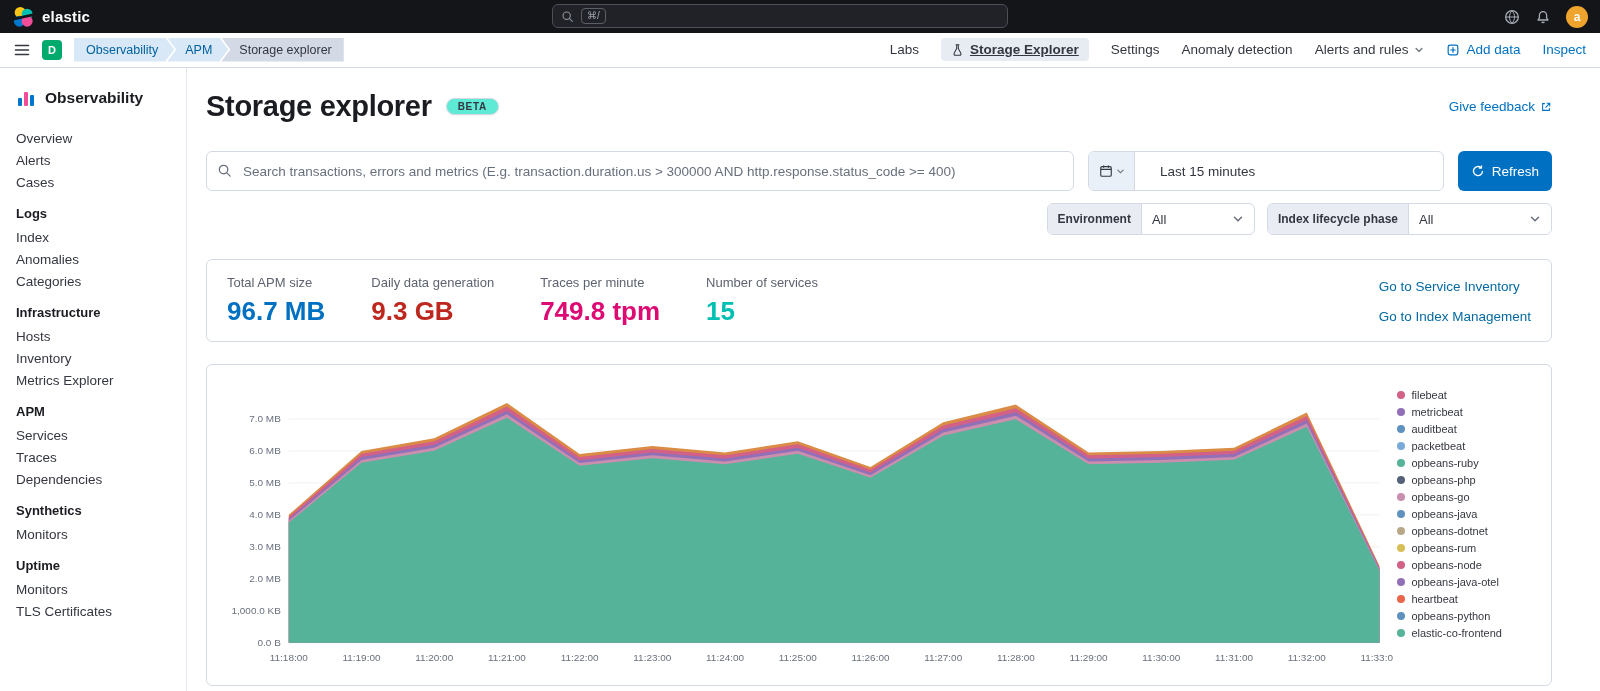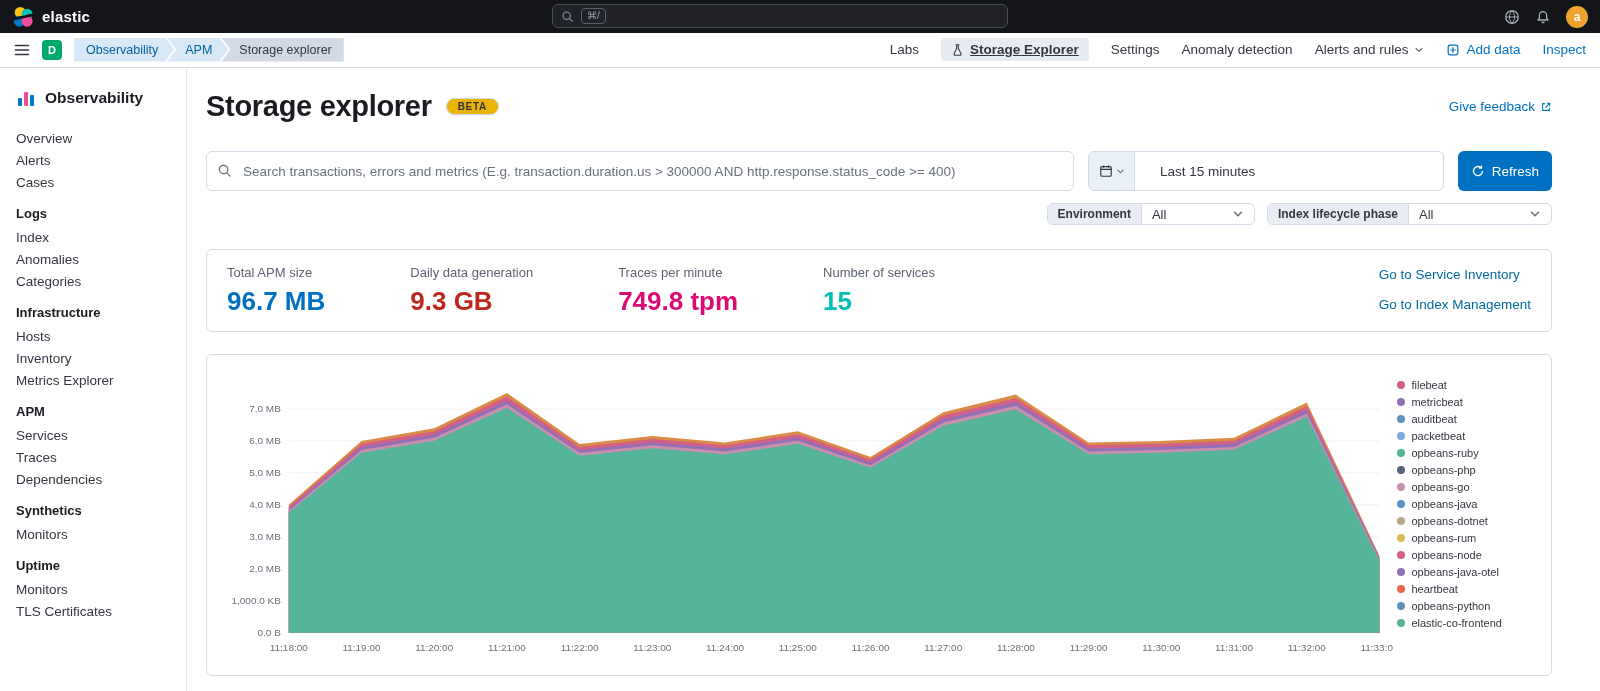--- a/index.html
+++ b/index.html
@@ -52,52 +52,52 @@
   .side-title { font-size:15.5px; font-weight:700; color:#1A1C21; }
   .side-heading { font-size:13px; font-weight:700; color:#1A1C21; margin:17px 0 10px; }
   .side-item { font-size:13.5px; color:#343741; margin-bottom:9px; line-height:13px; cursor:pointer; }
 
   
   .main { position:absolute; left:188px; top:68px; right:0; bottom:0; background:#fff;
     padding:22px 48px 0 18px; overflow:hidden; }
   .title-row { display:flex; align-items:center; }
   .page-title { font-size:29px; font-weight:700; color:#1A1C21; letter-spacing:-.3px; }
   .beta-badge { margin-left:14px; border:1px solid #D3DAE6; border-radius:20px; padding:2px 11px;
-    font-size:10px; font-weight:700; letter-spacing:.7px; color:#343741; background:#eab308;
+    font-size:10px; font-weight:700; letter-spacing:.7px; color:#343741; background:#5eead4;
     box-shadow:0 1px 2px rgba(0,0,0,.06); }
   .feedback { margin-left:auto; color:#0071C2; font-size:13.5px; display:flex; align-items:center;
     gap:5px; cursor:pointer; }
 
   .controls-row { display:flex; gap:14px; margin-top:28px; }
   .apm-search { flex:1; position:relative; height:40px; }
   .apm-search input { width:100%; height:40px; border:1px solid #D3DAE6; border-radius:6px;
     padding:0 12px 0 36px; font-size:13.5px; color:#343741; background:#fff; outline:none; }
   .apm-search input::placeholder { color:#69707D; opacity:1; }
   .apm-search .search-icon { position:absolute; left:11px; top:12px; color:#69707D; }
   .datepicker { width:356px; height:40px; border:1px solid #D3DAE6; border-radius:6px;
     display:flex; overflow:hidden; background:#fff; }
   .dp-btn { width:46px; background:#E9F0F8; border-right:1px solid #D3DAE6; color:#343741;
     display:flex; align-items:center; justify-content:center; gap:3px; cursor:pointer; }
   .dp-text { display:flex; align-items:center; padding-left:25px; font-size:13.5px; color:#343741; cursor:pointer; }
   .refresh-btn { width:94px; height:40px; background:#0071C2; border:none; border-radius:6px;
     color:#fff; font-size:13.5px; font-weight:500; display:flex; align-items:center;
     justify-content:center; gap:7px; cursor:pointer; font-family:inherit; }
 
   .filters-row { display:flex; justify-content:flex-end; gap:12px; margin-top:12px; }
-  .filter-group { display:flex; height:22px; border:1px solid #D3DAE6; border-radius:6px;
+  .filter-group { display:flex; height:32px; border:1px solid #D3DAE6; border-radius:6px;
     overflow:hidden; background:#fff; }
   .fg-label { background:#E9EDF3; border-right:1px solid #D3DAE6; display:flex; align-items:center;
     padding:0 10px; font-size:12px; font-weight:600; color:#343741; white-space:nowrap; }
   .fg-value { display:flex; align-items:center; padding:0 10px; font-size:13px; color:#343741; cursor:pointer;gap:24px; }
   .fg-value .caret { margin-left:auto; }
   .fg-value.w-env { width:112px; }
   .fg-value.w-ilm { width:142px; }
 
   .stats-panel { margin-top:24px; border:1px solid #D3DAE6; border-radius:6px;
-    padding:15px 20px 17px; display:flex; align-items:flex-start;gap:39px; }
+    padding:15px 20px 17px; display:flex; align-items:flex-end; }
   .stat { margin-right:46px; }
   .stat-label { font-size:13px; color:#5d6370; margin-bottom:8px; }
   .stat-value { font-size:26px; font-weight:700; line-height:26px; }
   .c-blue { color:#0071C2; } .c-red { color:#BD271E; } .c-pink { color:#DD0A73; } .c-teal { color:#00BFB3; }
   .stat-links { margin-left:auto; display:flex; flex-direction:column; gap:15px;
     font-size:13.5px; padding-top:2px; }
   .stat-links span { color:#0369a1; cursor:pointer; }
 
   .chart-panel { margin-top:22px; border:1px solid #D3DAE6; border-radius:6px; height:322px;
     display:flex; padding:10px 8px 4px 10px; }

